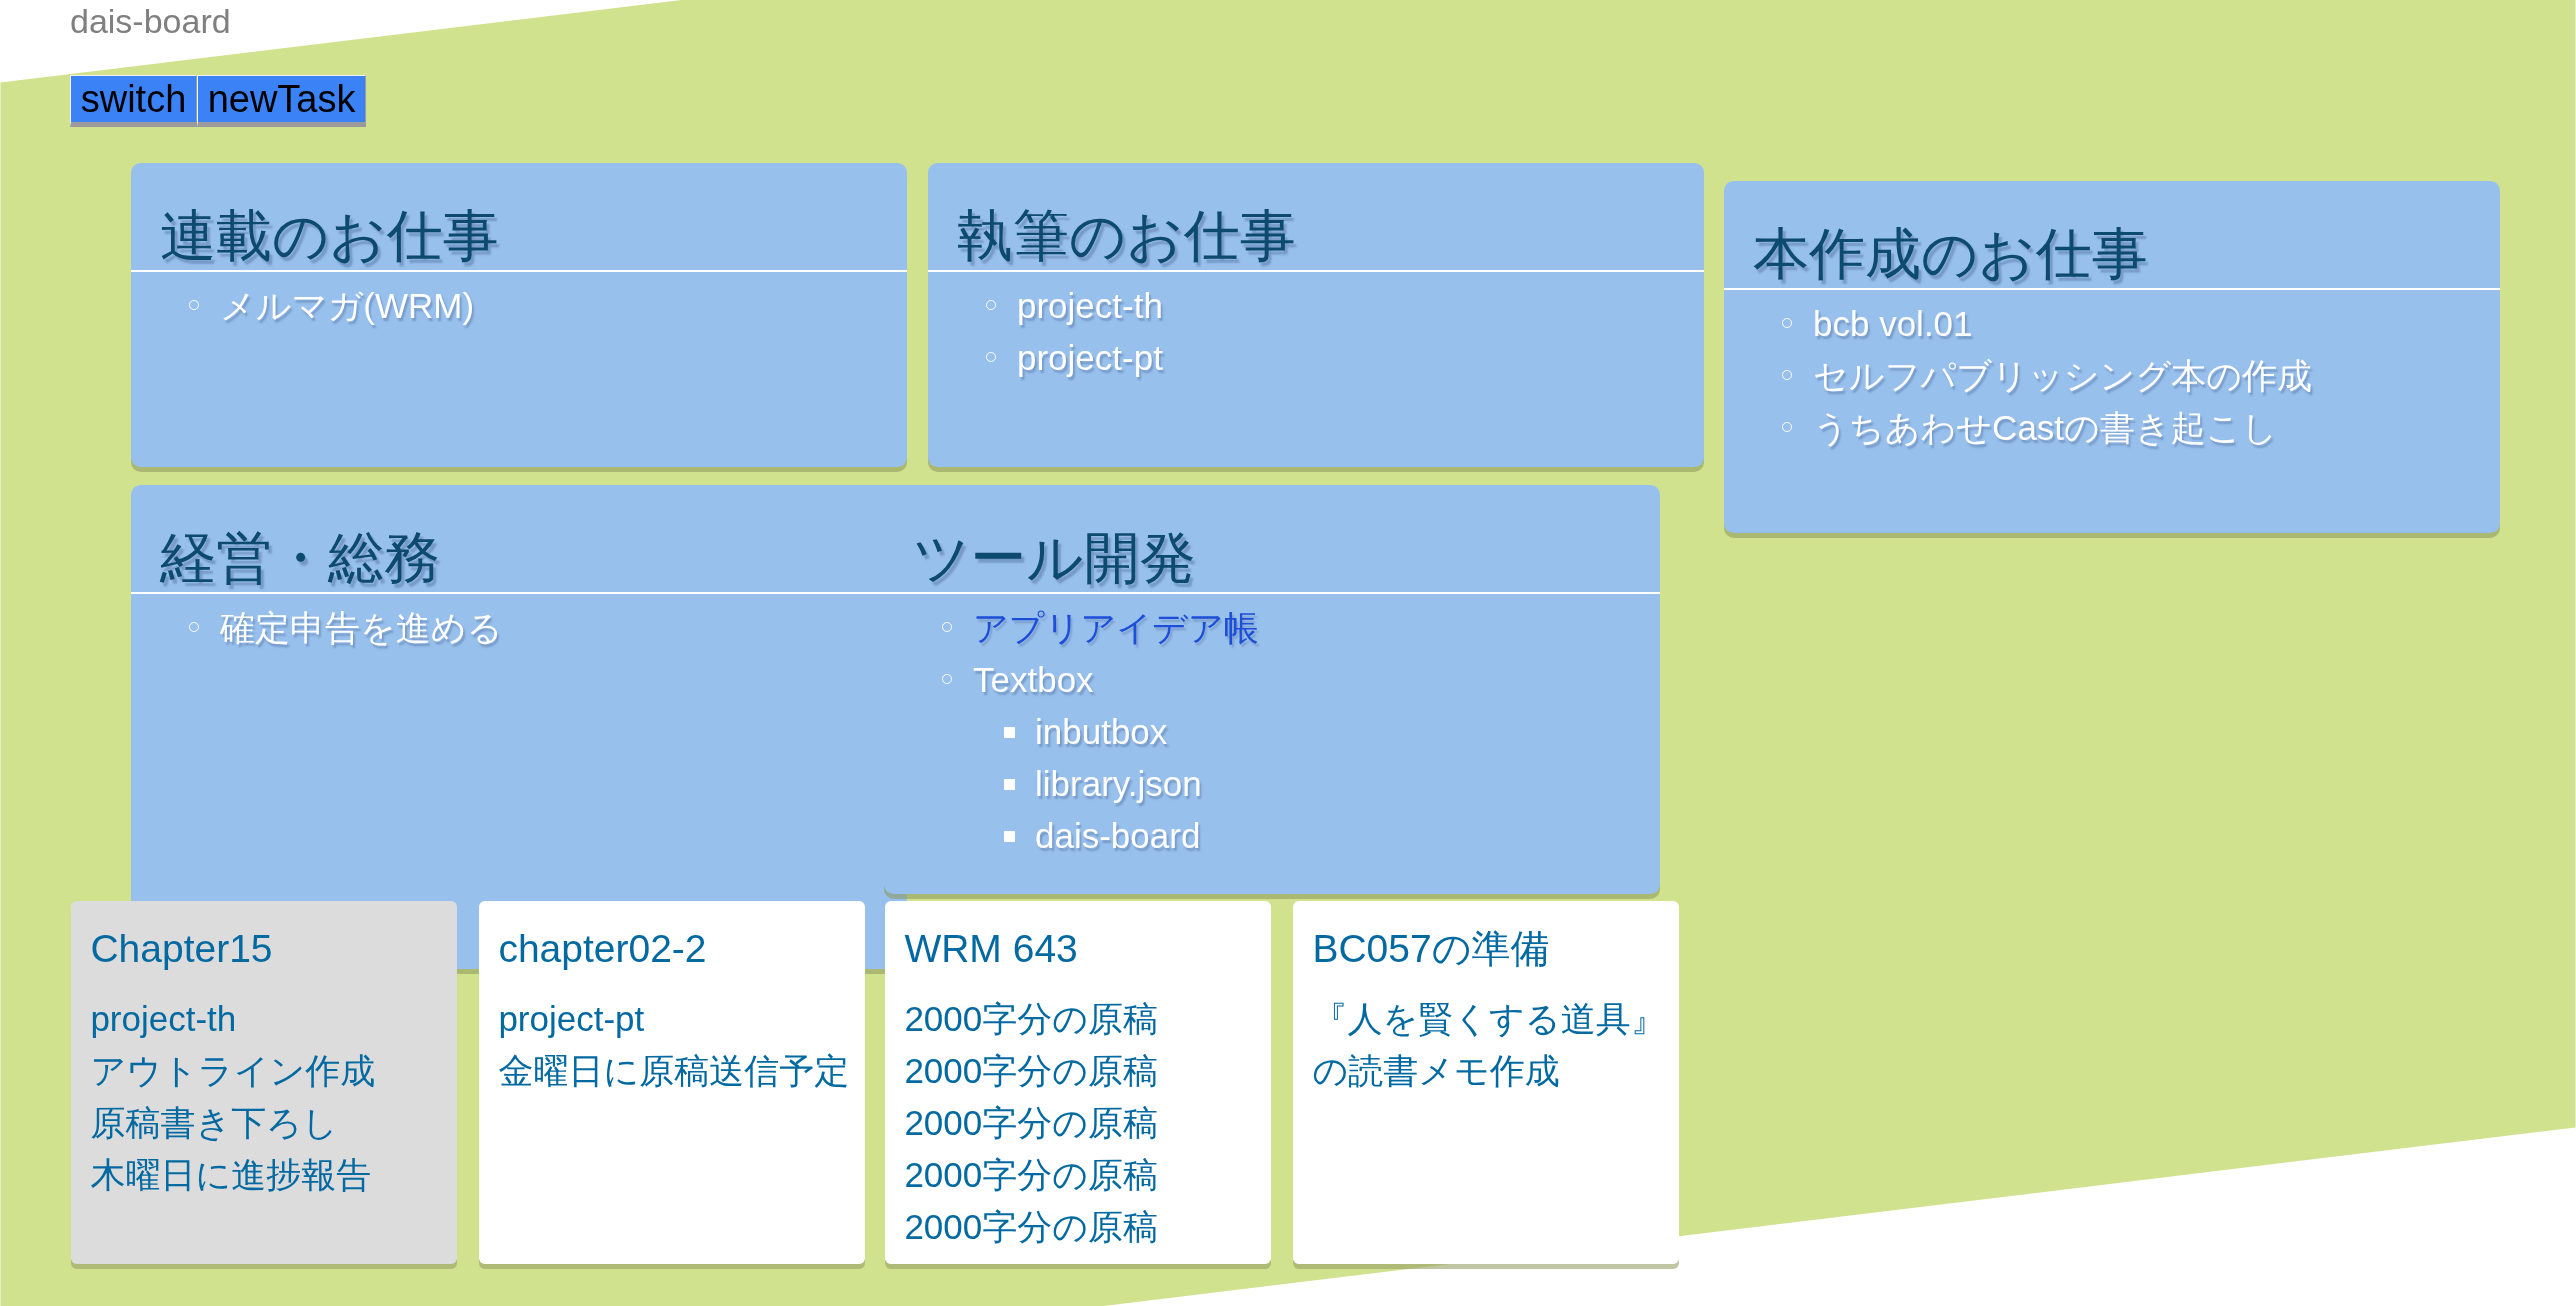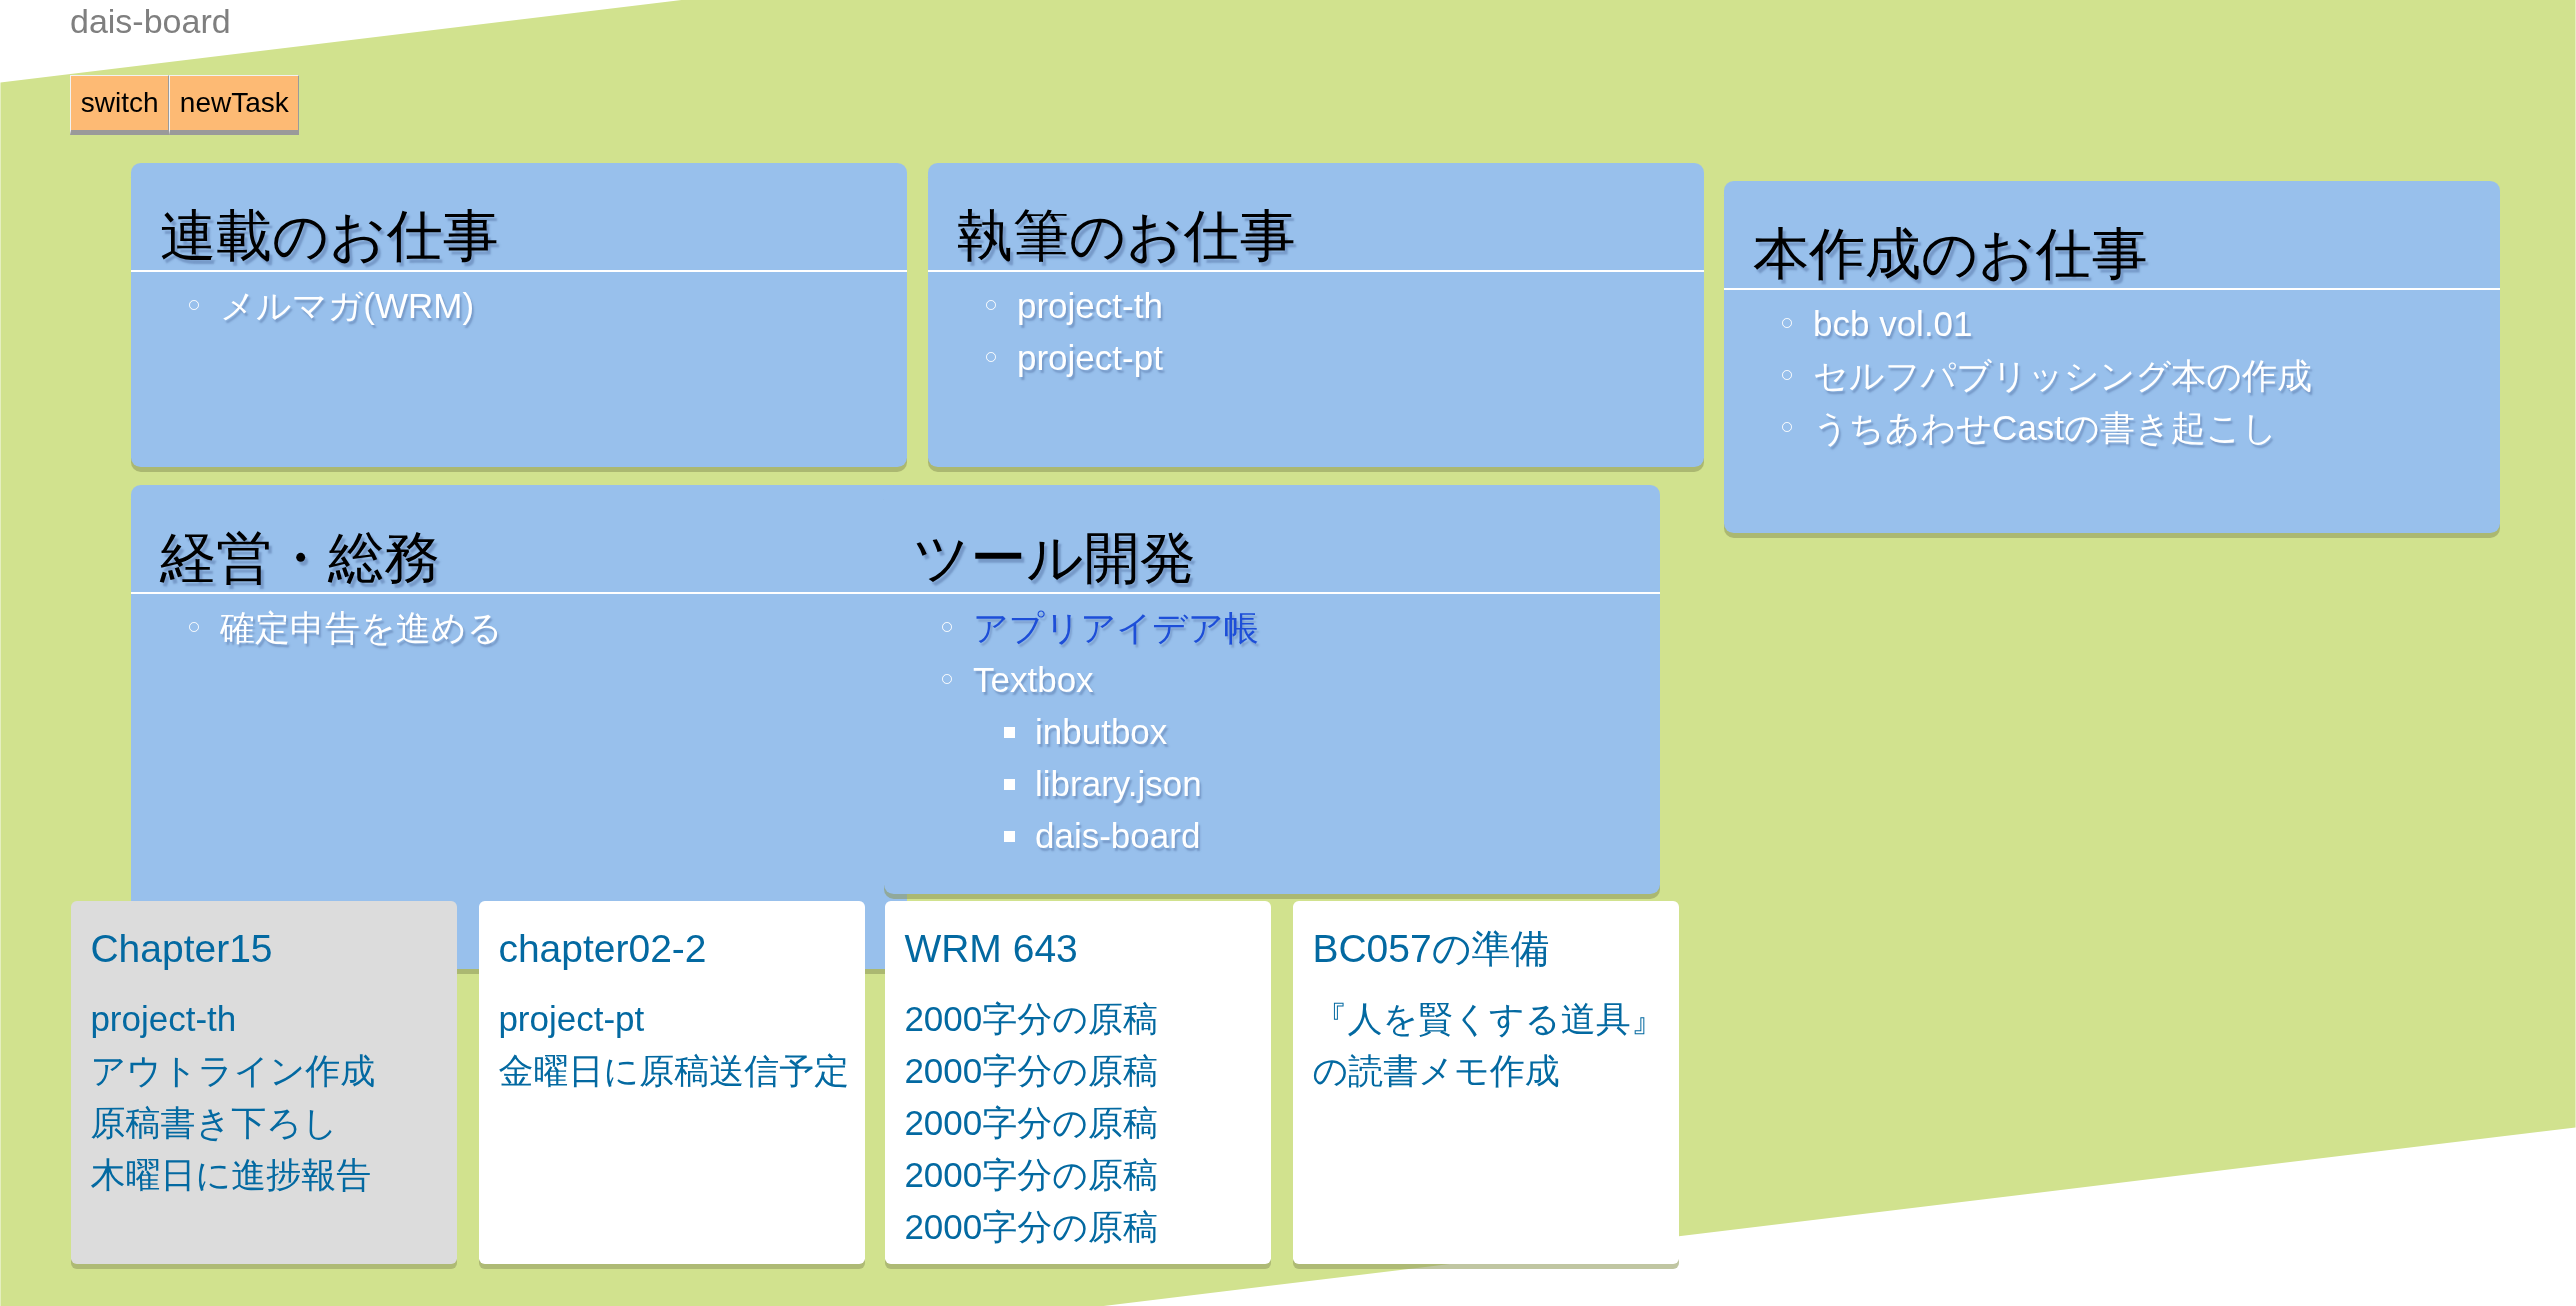--- a/index.html
+++ b/index.html
@@ -7,36 +7,36 @@
     width:2576px; height:1306px; position:relative; overflow:hidden;
     background:#ffffff;
     font-family:"Liberation Sans", "DejaVu Sans", sans-serif;
   }
   .bg-shape { position:absolute; left:0; top:0; width:2576px; height:1306px; z-index:0; }
   .app-title {
     position:absolute; left:70px; top:1.9px; font-size:34px; color:#7f7f7f; z-index:2;
   }
   .toolbar { position:absolute; left:70px; top:75px; display:flex; z-index:2; }
   .btn {
-    height:60px; box-sizing:border-box; padding:0 9.7px;
-    background:#fdba74; color:#000; font-size:28px;
+    height:52px; box-sizing:border-box; padding:0 9.7px;
+    background:#3b82f6; color:#000; font-size:38px;
     font-family:"Liberation Sans", sans-serif;
     border:1.9px solid #f2f2f2; border-right-color:#9a9a9a; border-bottom:5.8px solid #9a9a9a;
     display:flex; align-items:center; cursor:pointer;
   }
   .panel {
     position:absolute; background:#98c0ec; border-radius:9.7px;
     box-shadow:0 4.9px 0 rgba(140,150,90,0.55); color:#fff; z-index:2; overflow:hidden;
   }
   .panel-head {
     height:109px; border-bottom:2.9px solid #ffffff; box-sizing:border-box;
     padding-left:29px; display:flex; align-items:flex-end;
   }
   .panel-title {
-    font-size:56px; line-height:1; padding-bottom:5.8px; color:#000000;
+    font-size:56px; line-height:1; padding-bottom:5.8px; color:#0c4a6e;
     text-shadow:2.9px 3.9px 1.9px rgba(90,120,170,0.55);
   }
   ul.lvl1 { list-style:none; margin:0; padding:8px 0 0 58px; }
   ul.lvl1 > li { font-size:35px; line-height:52px; position:relative; padding-left:31px;
     text-shadow:1.9px 2.9px 1.9px rgba(90,120,170,0.55); }
   ul.lvl1 > li > .bullet {
     position:absolute; left:0; top:20.4px; width:9.7px; height:9.7px; border:1.9px solid #fff;
     border-radius:50%; box-sizing:border-box;
   }
   ul.lvl2 { list-style:none; margin:0; padding:0 0 0 31px; }

